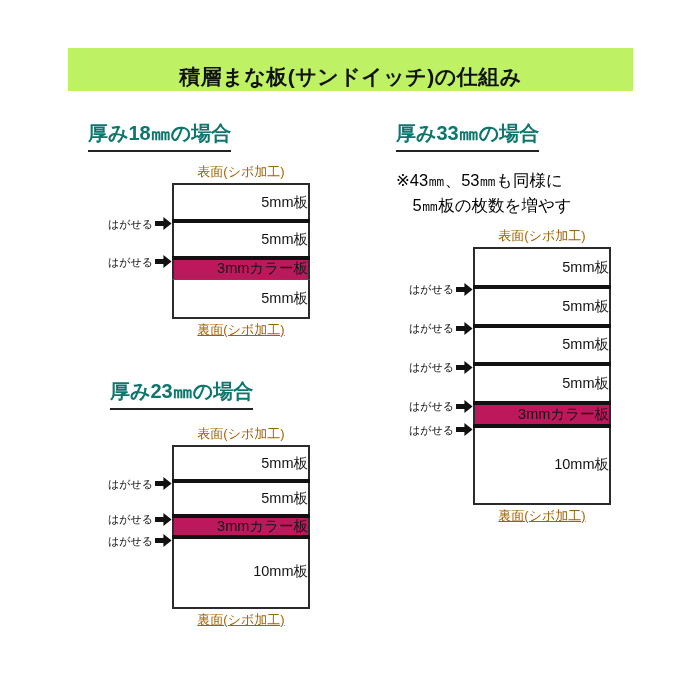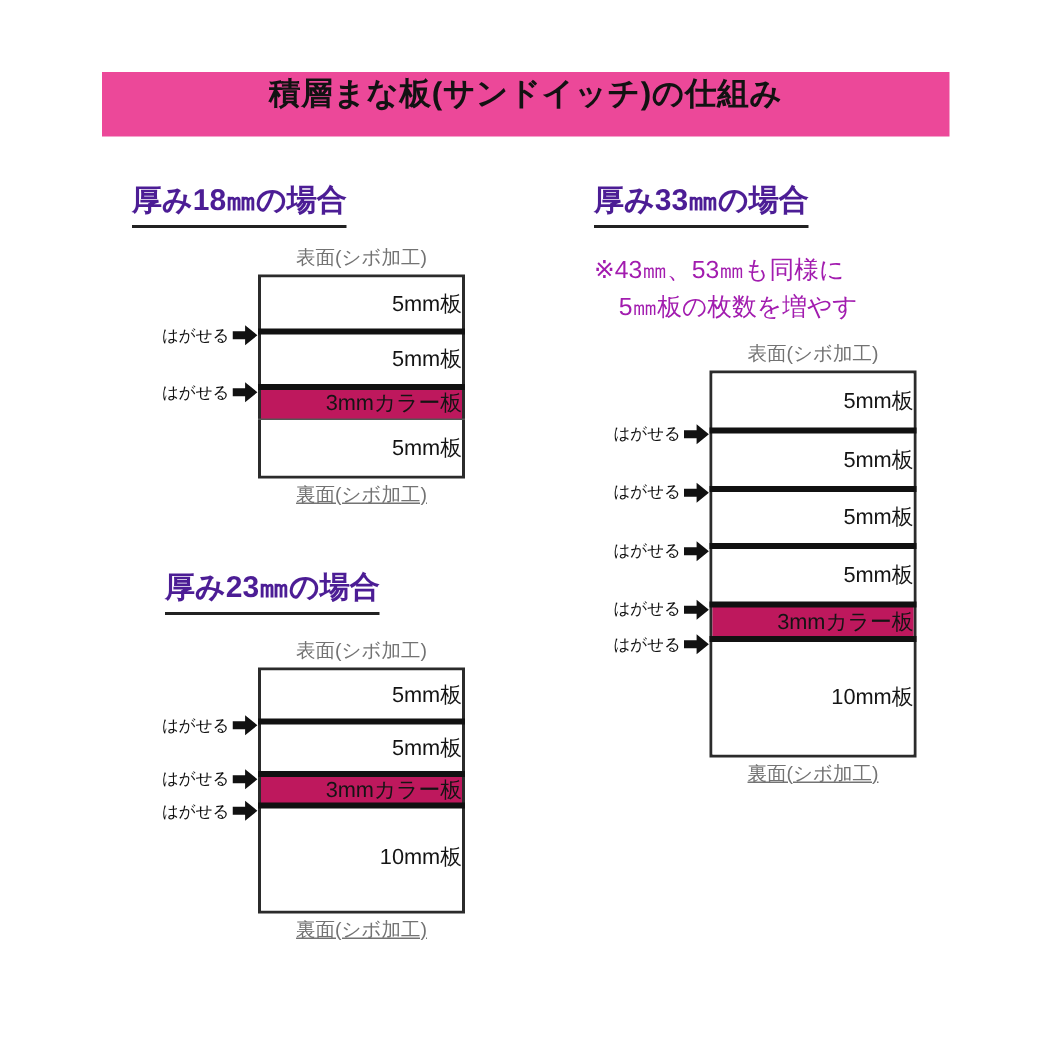--- a/index.html
+++ b/index.html
@@ -22,58 +22,58 @@
     height: 700px;
   }
 
   
   .title-bar {
     position: absolute;
     left: 68px;
     top: 48px;
     width: 565px;
     height: 43px;
-    background: #ec4899;
+    background: #bef264;
     display: flex;
-    align-items: flex-start;
+    align-items: flex-end;
     justify-content: center;
   }
   .title-text {
     font-size: 21px;
     font-weight: bold;
     letter-spacing: 0.5px;
     color: #121212;
     white-space: nowrap;
   }
 
   
   .section-heading {
     position: absolute;
     font-size: 20px;
     font-weight: bold;
-    color: #4c1d95;
+    color: #0f766e;
     white-space: nowrap;
     padding-bottom: 3px;
     border-bottom: 2px solid #222222;
   }
   .note {
     position: absolute;
     font-size: 16.5px;
     line-height: 1.5;
-    color: #a21caf;
+    color: #000000;
     white-space: pre-line;
   }
 
   
   .stack {
     position: absolute;
   }
   .face-label {
     font-size: 13px;
-    color: #737373;
+    color: #a16207;
     text-align: center;
     white-space: nowrap;
     line-height: 1.2;
   }
   .face-label.top { margin-bottom: 3px; }
   .face-label.bottom { margin-top: 3px; text-decoration: underline; }
 
   .stack-box {
     border: 2px solid #2b2b2b;
     background: #ffffff;

